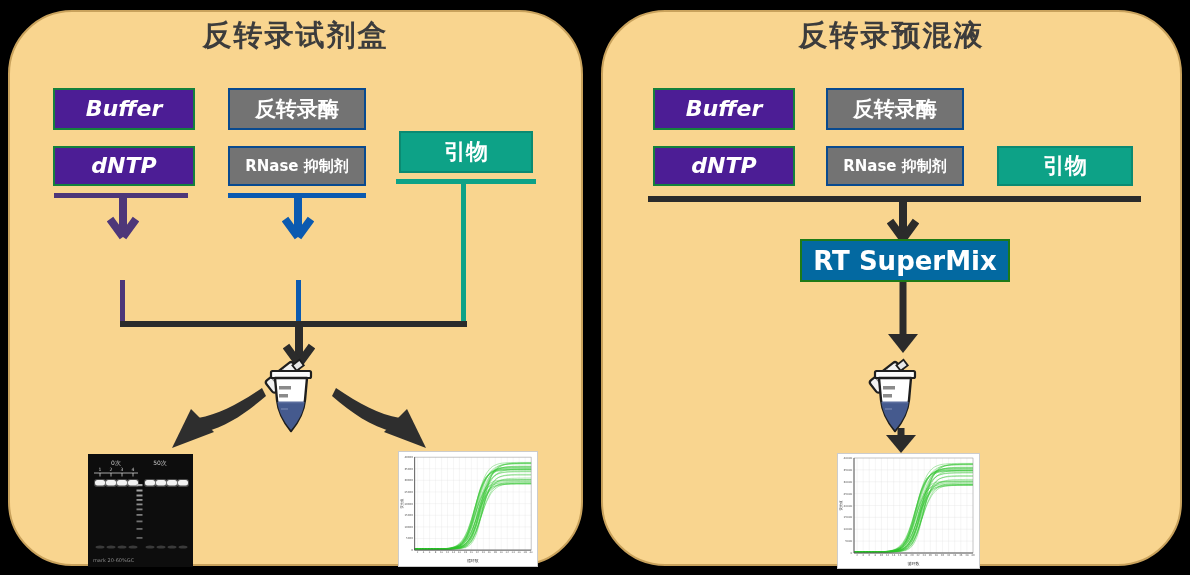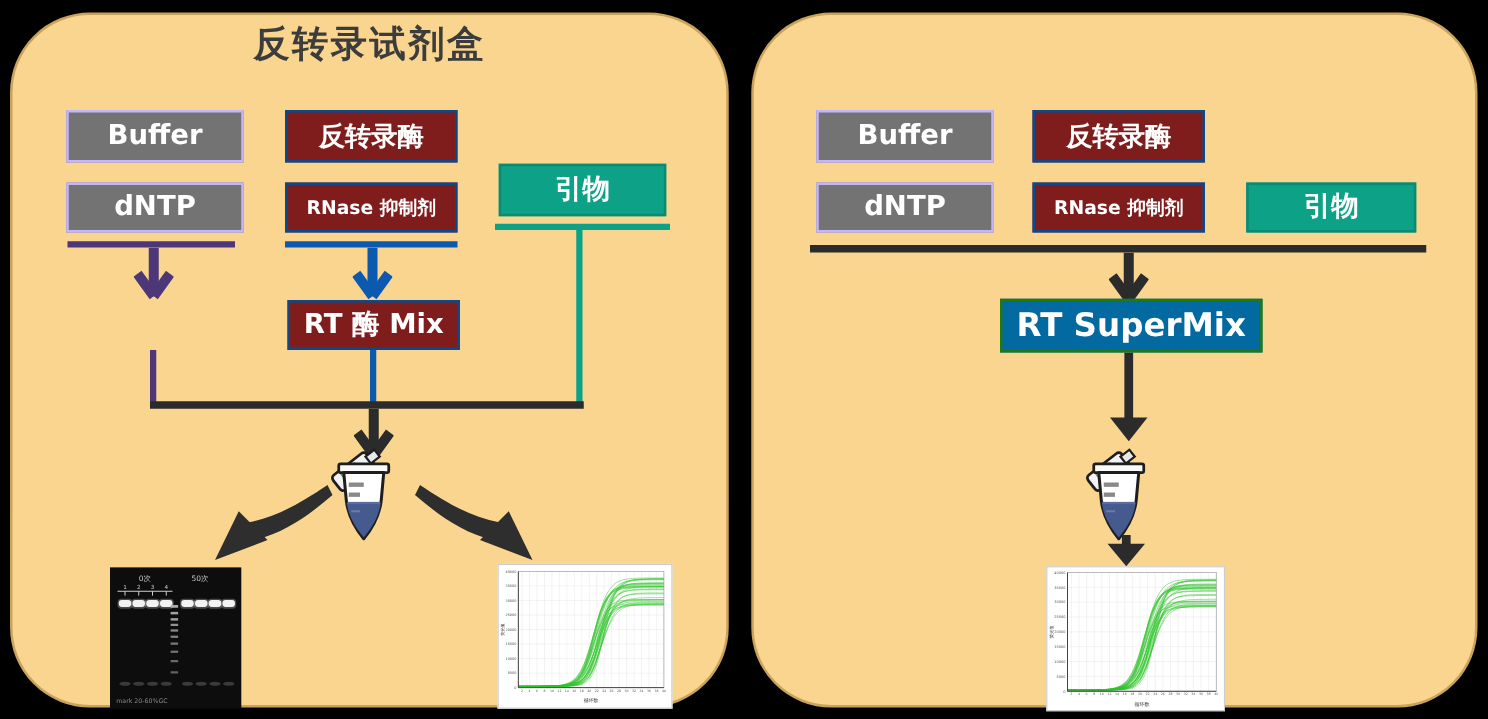--- a/index.html
+++ b/index.html
@@ -3,22 +3,22 @@
 <meta charset="utf-8">
 <style>
   html,body{margin:0;padding:0;background:#000;width:1190px;height:575px;overflow:hidden;
             font-family:"DejaVu Sans","Liberation Sans",sans-serif;}
   .stage{position:relative;width:1190px;height:458px;}
   .panel{position:absolute;top:10px;height:556px;background:#f9d58f;border:2px solid #c9a25c;
          border-radius:64px;box-sizing:border-box;}
   .panel-title{position:absolute;top:16px;text-align:center;font-size:29px;font-weight:700;color:#3c3c3c;letter-spacing:2px;}
   .box{position:absolute;display:flex;align-items:center;justify-content:center;color:#fff;
        font-weight:700;box-sizing:border-box;text-align:center;line-height:1;}
-  .purple{background:#737373;border:2px solid #c4b5fd;}
-  .blue{background:#7f1d1d;border:2px solid #094a8f;}
+  .purple{background:#4c1d95;border:2px solid #15803d;font-style:italic;}
+  .blue{background:#737373;border:2px solid #094a8f;}
   .teal{background:#0da287;border:2px solid #0b8a72;}
   .green{background:#0369a1;border:2px solid #1e7a17;}
   .hbar,.vbar{position:absolute;}
   .arrow-svg,.icon-svg{position:absolute;}
   .gel-svg,.qpcr-svg{position:absolute;background:#fff;}
   .gel-svg{background:#0d0d0d;}
 </style>
 </head>
 <body>
 
@@ -39,21 +39,20 @@
 
   <svg class="arrow-svg" style="left:107px;top:198px;" width="32" height="42" viewBox="0 0 32 42">
     <path d="M16,0 V37" stroke="#4e3779" stroke-width="8" fill="none"></path>
     <path d="M3,21 L16,39 M29,21 L16,39" stroke="#4e3779" stroke-width="8" fill="none"></path>
   </svg>
   <svg class="arrow-svg" style="left:282px;top:198px;" width="32" height="42" viewBox="0 0 32 42">
     <path d="M16,0 V37" stroke="#0b5ab0" stroke-width="8" fill="none"></path>
     <path d="M3,21 L16,39 M29,21 L16,39" stroke="#0b5ab0" stroke-width="8" fill="none"></path>
   </svg>
 
-  <div class="box blue" style="left:230px;top:240px;width:138px;height:40px;font-size:22px;">RT 酶 Mix</div>
 
   <div class="vbar" style="left:120px;top:280px;width:5px;height:42px;background:#4e3779;"></div>
   <div class="vbar" style="left:296px;top:280px;width:5px;height:42px;background:#0b5ab0;"></div>
   <div class="vbar" style="left:461px;top:184px;width:5px;height:138px;background:#0da287;"></div>
 
   <div class="hbar" style="left:120px;top:321px;width:347px;height:6px;background:#2b2b2b;"></div>
 
   <svg class="arrow-svg" style="left:283px;top:327px;" width="32" height="40" viewBox="0 0 32 40">
     <path d="M16,0 V35" stroke="#2b2b2b" stroke-width="8" fill="none"></path>
     <path d="M3,19 L16,37 M29,19 L16,37" stroke="#2b2b2b" stroke-width="8" fill="none"></path>
@@ -230,20 +229,21 @@
       <path d="M16.0,98.0L17.5,98.0L19.1,98.0L20.6,98.0L22.1,98.0L23.6,98.0L25.2,98.0L26.7,98.0L28.2,98.0L29.7,98.0L31.3,98.0L32.8,98.0L34.3,98.0L35.8,98.0L37.4,98.0L38.9,98.0L40.4,98.0L41.9,97.9L43.5,97.9L45.0,97.9L46.5,97.9L48.0,97.8L49.6,97.8L51.1,97.7L52.6,97.6L54.1,97.5L55.7,97.4L57.2,97.2L58.7,97.0L60.2,96.7L61.8,96.4L63.3,95.9L64.8,95.3L66.3,94.6L67.9,93.6L69.4,92.5L70.9,91.0L72.4,89.3L74.0,87.2L75.5,84.7L77.0,81.8L78.6,78.4L80.1,74.7L81.6,70.7L83.1,66.5L84.7,62.3L86.2,58.1L87.7,54.0L89.2,50.3L90.8,47.0L92.3,44.1L93.8,41.5L95.3,39.4L96.9,37.7L98.4,36.2L99.9,35.1L101.4,34.1L103.0,33.4L104.5,32.8L106.0,32.3L107.5,32.0L109.1,31.7L110.6,31.5L112.1,31.3L113.6,31.1L115.2,31.0L116.7,31.0L118.2,30.9L119.7,30.8L121.3,30.8L122.8,30.8L124.3,30.8L125.8,30.7L127.4,30.7L128.9,30.7L130.4,30.7L131.9,30.7L133.5,30.7L135.0,30.7" fill="none" stroke="#2ec32a" stroke-width="0.55" opacity="0.7"></path>
       <path d="M16.0,98.0L17.5,98.0L19.1,98.0L20.6,98.0L22.1,98.0L23.6,98.0L25.2,98.0L26.7,98.0L28.2,98.0L29.7,98.0L31.3,98.0L32.8,98.0L34.3,98.0L35.8,97.9L37.4,97.9L38.9,97.9L40.4,97.9L41.9,97.8L43.5,97.8L45.0,97.7L46.5,97.6L48.0,97.5L49.6,97.3L51.1,97.2L52.6,96.9L54.1,96.6L55.7,96.1L57.2,95.6L58.7,94.9L60.2,94.0L61.8,92.8L63.3,91.3L64.8,89.5L66.3,87.3L67.9,84.5L69.4,81.2L70.9,77.4L72.4,73.0L74.0,68.1L75.5,62.8L77.0,57.4L78.6,51.9L80.1,46.5L81.6,41.5L83.1,37.0L84.7,33.0L86.2,29.6L87.7,26.7L89.2,24.3L90.8,22.4L92.3,20.8L93.8,19.6L95.3,18.6L96.9,17.8L98.4,17.3L99.9,16.8L101.4,16.4L103.0,16.2L104.5,16.0L106.0,15.8L107.5,15.7L109.1,15.6L110.6,15.5L112.1,15.4L113.6,15.4L115.2,15.4L116.7,15.3L118.2,15.3L119.7,15.3L121.3,15.3L122.8,15.3L124.3,15.3L125.8,15.3L127.4,15.3L128.9,15.3L130.4,15.3L131.9,15.3L133.5,15.3L135.0,15.3" fill="none" stroke="#2ec32a" stroke-width="0.55" opacity="0.7"></path>
       <rect x="16" y="4" width="119" height="95" fill="none" stroke="#999" stroke-width="0.5"></rect>
       <line x1="16" y1="4" x2="16" y2="99" stroke="#444" stroke-width="0.8"></line>
       <line x1="16" y1="99" x2="135" y2="99" stroke="#444" stroke-width="0.8"></line>
       <text x="4" y="51.5" font-size="3.4" fill="#333" text-anchor="middle" transform="rotate(-90 4 51.5)">荧光值</text>
       <text x="75.5" y="111" font-size="4" fill="#333" text-anchor="middle">循环数</text>
     </svg>
 
   <div class="panel" style="left:601px;width:581px;"></div>
+  <div class="panel-title" style="left:601px;width:581px;">反转录预混液</div>
 
   <div class="box purple" style="left:653px;top:88px;width:142px;height:42px;font-size:22px;">Buffer</div>
   <div class="box blue" style="left:826px;top:88px;width:138px;height:42px;font-size:21px;">反转录酶</div>
   <div class="box purple" style="left:653px;top:146px;width:142px;height:40px;font-size:22px;">dNTP</div>
   <div class="box blue" style="left:826px;top:146px;width:138px;height:40px;font-size:15px;">RNase 抑制剂</div>
   <div class="box teal" style="left:997px;top:146px;width:136px;height:40px;font-size:22px;">引物</div>
 
   <div class="hbar" style="left:648px;top:196px;width:493px;height:6px;background:#2b2b2b;"></div>
 
   <svg class="arrow-svg" style="left:887px;top:202px;" width="32" height="40" viewBox="0 0 32 40">

